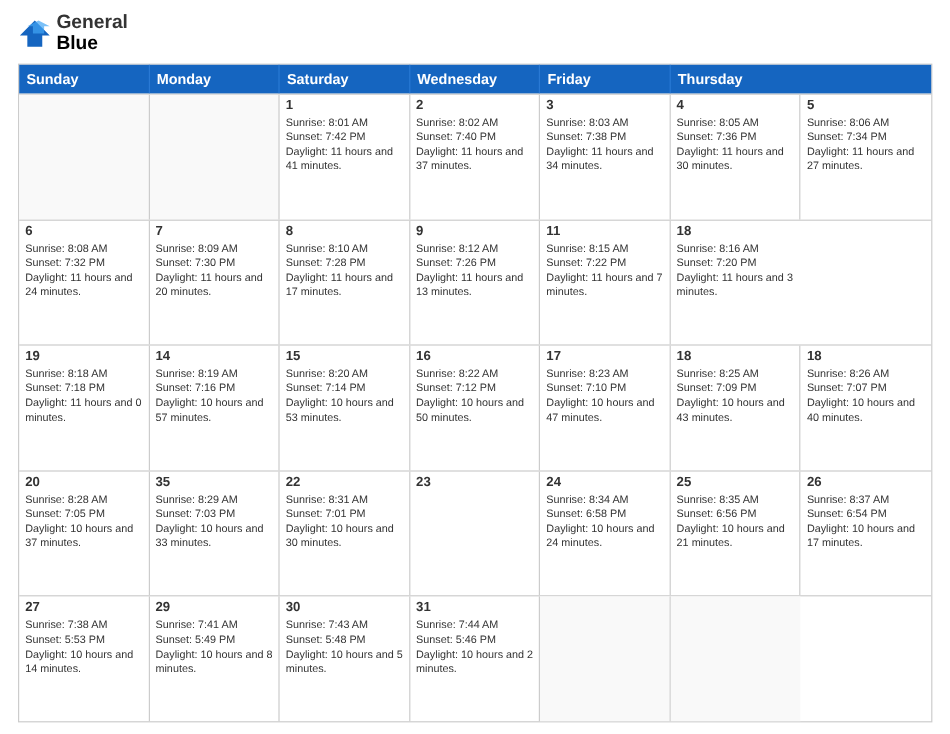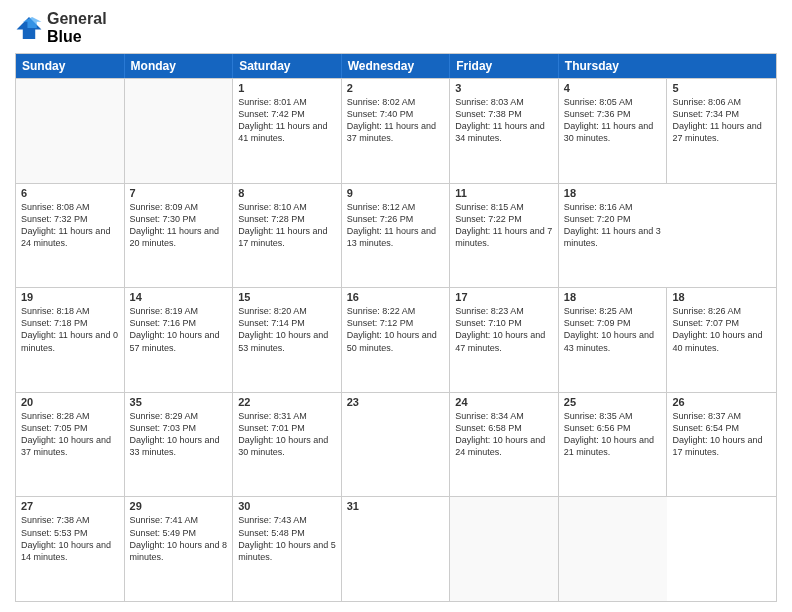--- a/index.html
+++ b/index.html
@@ -243,19 +243,20 @@
           <div class="day-cell">
             <div class="day-num">29</div>
             <div class="day-info">Sunrise: 7:41 AM<br>Sunset: 5:49 PM<br>Daylight: 10 hours and 8 minutes.</div>
           </div>
           <div class="day-cell">
             <div class="day-num">30</div>
             <div class="day-info">Sunrise: 7:43 AM<br>Sunset: 5:48 PM<br>Daylight: 10 hours and 5 minutes.</div>
           </div>
           <div class="day-cell">
             <div class="day-num">31</div>
+            <div class="day-info">Sunrise: 7:44 AM<br>Sunset: 5:46 PM<br>Daylight: 10 hours and 2 minutes.</div>
           </div>
           <div class="day-cell empty"></div>
           <div class="day-cell empty"></div>
         </div>
       </div>
   </div>
 </div>
 
 </body></html>

